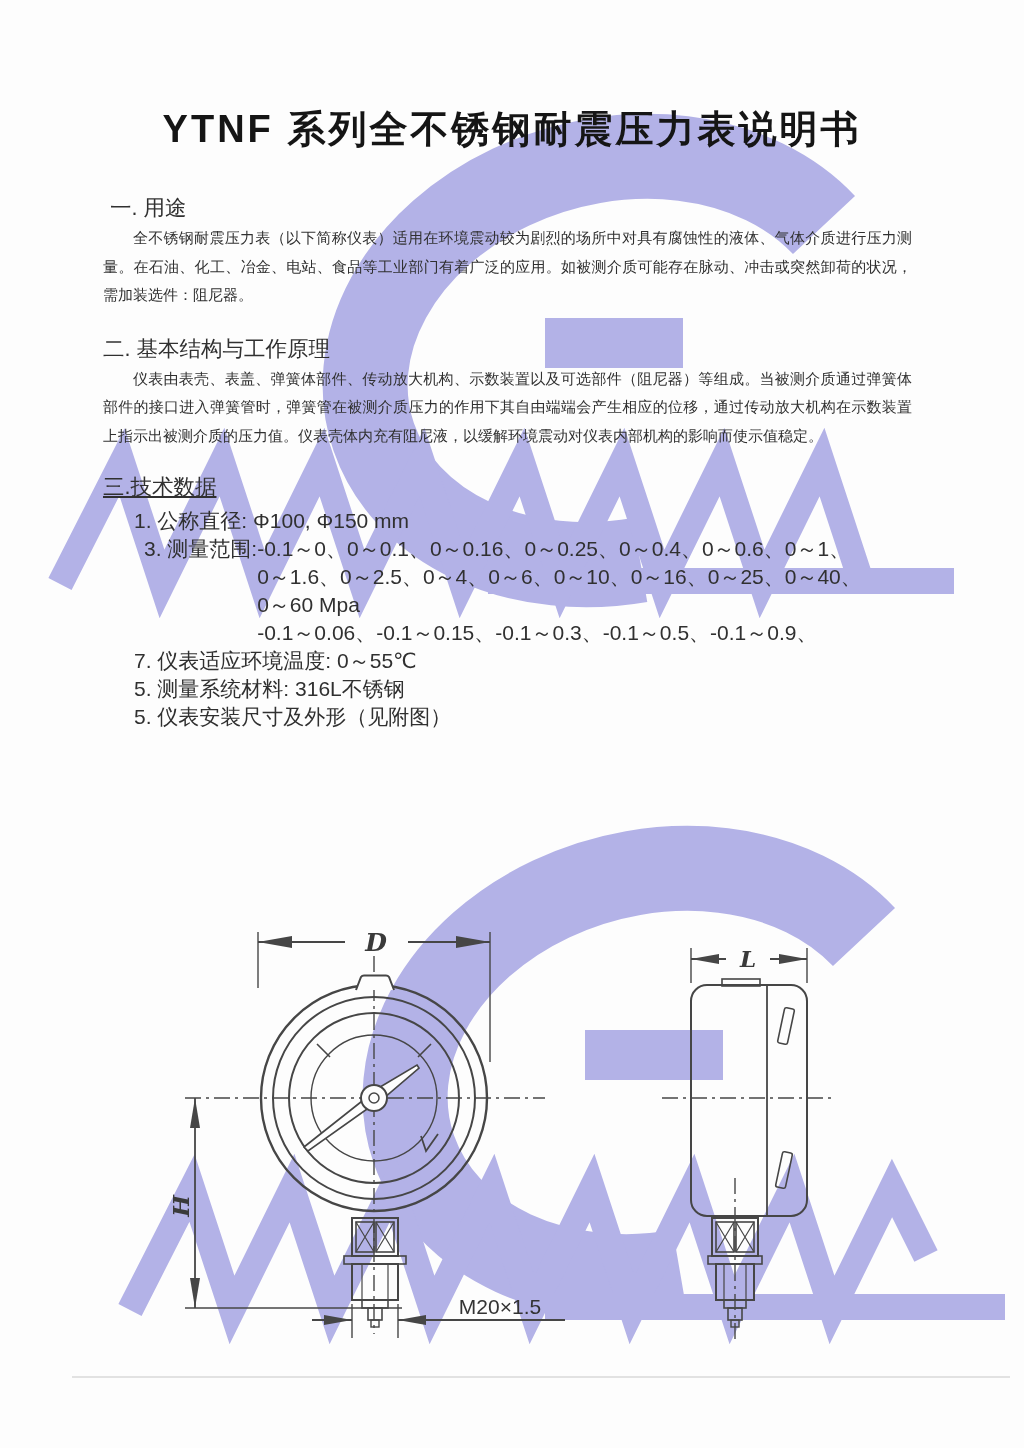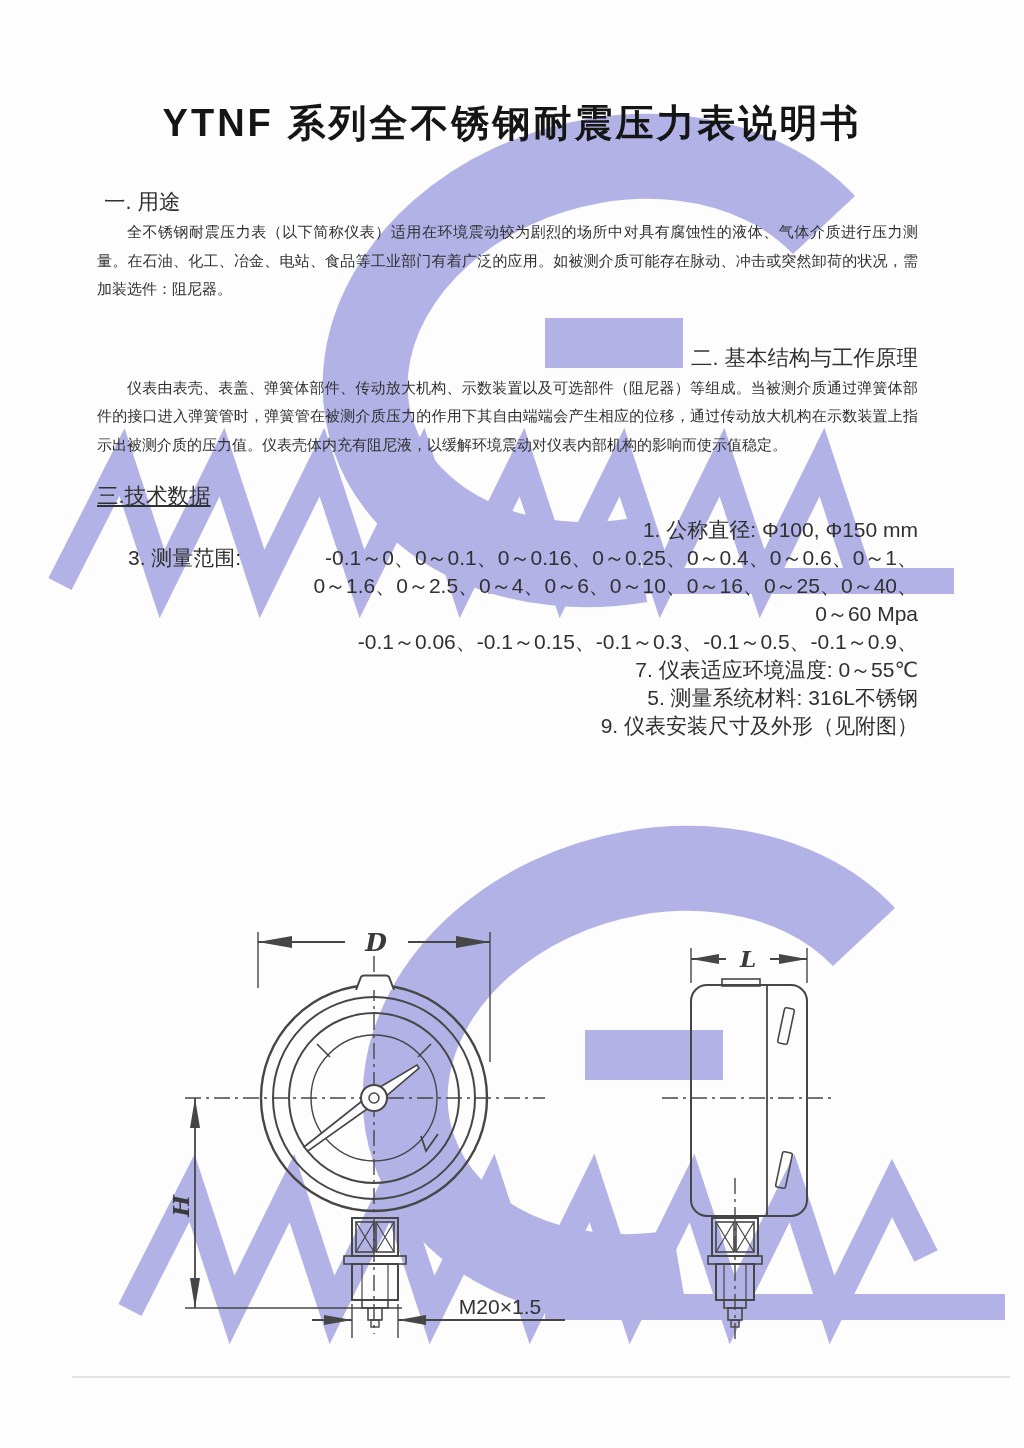--- a/index.html
+++ b/index.html
@@ -8,43 +8,43 @@
     width:1024px;height:1448px;
     background:#fdfdfd;
     overflow:hidden;
     font-family:"Liberation Sans","DejaVu Sans",sans-serif;
     color:#2e2e2e;
   }
   .wm{position:absolute;left:0;top:0;width:1024px;height:1448px;z-index:0;}
   .drawing{position:absolute;left:0;top:0;width:1024px;height:1448px;z-index:2;pointer-events:none;}
   .content{
     position:absolute;left:0;top:0;width:1024px;z-index:1;
-    padding:0;box-sizing:border-box;
+    padding:6px;box-sizing:border-box;
   }
   .title{
     margin:100px 60px 0 60px;
     text-align:center;
     font-size:38px;line-height:46px;
     font-weight:bold;color:#151515;
     letter-spacing:3px;
   }
   .body-text{margin:0 106px 0 97px;}
   .sec-h{font-size:21.5px;line-height:28px;color:#303030;}
   .h1gap{margin-top:42px;margin-left:7px;}
-  .h2gap{margin-top:40px;text-align:right;}
+  .h2gap{margin-top:25px;}
   .h3gap{margin-top:23px;text-decoration:underline;}
   .para{
     margin:2px 0 0 0;
     font-size:15px;line-height:28.5px;
     text-align:justify;text-indent:2em;color:#303030;
   }
-  .tech-list{margin:6px 0 0 31px;font-size:21px;line-height:28px;color:#303030;text-align:right;}
+  .tech-list{margin:6px 0 0 31px;font-size:21px;line-height:28px;color:#303030;}
   .ti{white-space:nowrap;}
   .ti-flex{display:flex;align-items:flex-start;}
-  .ti-label{white-space:nowrap;flex:0 0 auto;}
+  .ti-label{white-space:nowrap;flex:0 0 auto;margin-left:10px;}
   .ti-lines{flex:1 1 auto;}
   .page-edge{
     position:absolute;left:72px;top:1376px;width:938px;height:2px;
     background:#e2e2e2;z-index:3;
   }
 </style>
 </head>
 <body>
 
 <div class="page">
@@ -90,21 +90,21 @@
           <span class="ti-label">3. 测量范围: </span>
           <div class="ti-lines">
             <div>-0.1～0、0～0.1、0～0.16、0～0.25、0～0.4、0～0.6、0～1、</div>
             <div>0～1.6、0～2.5、0～4、0～6、0～10、0～16、0～25、0～40、</div>
             <div>0～60 Mpa</div>
             <div>-0.1～0.06、-0.1～0.15、-0.1～0.3、-0.1～0.5、-0.1～0.9、</div>
           </div>
         </div>
         <div class="ti">7. 仪表适应环境温度: 0～55℃</div>
         <div class="ti">5. 测量系统材料: 316L不锈钢</div>
-        <div class="ti">9. 仪表安装尺寸及外形（见附图）</div>
+        <div class="ti">5. 仪表安装尺寸及外形（见附图）</div>
       </div>
     </div>
   </div>
 
   <svg class="drawing" viewBox="0 0 1024 1448">
     <g stroke="#464646" stroke-width="2" fill="none">
 
       <g>
 
         <path d="M374,956 V1334" stroke-width="1.4" stroke-dasharray="16 5 3 5"></path>

